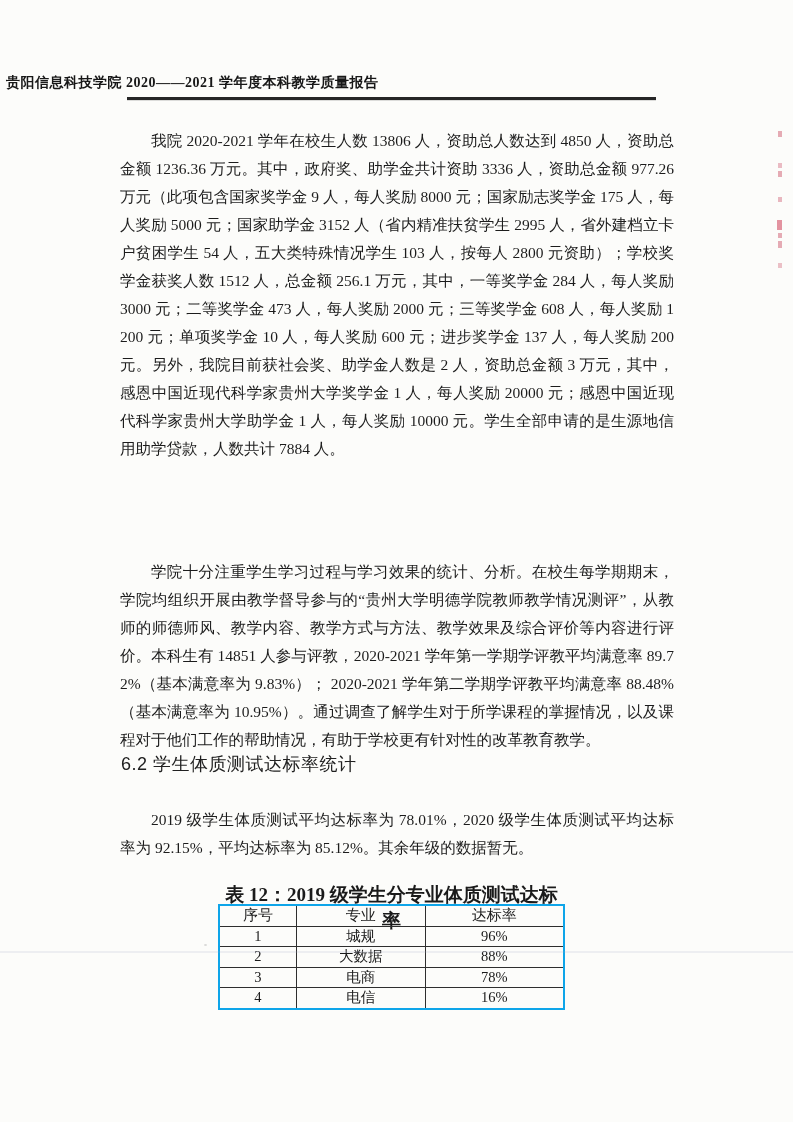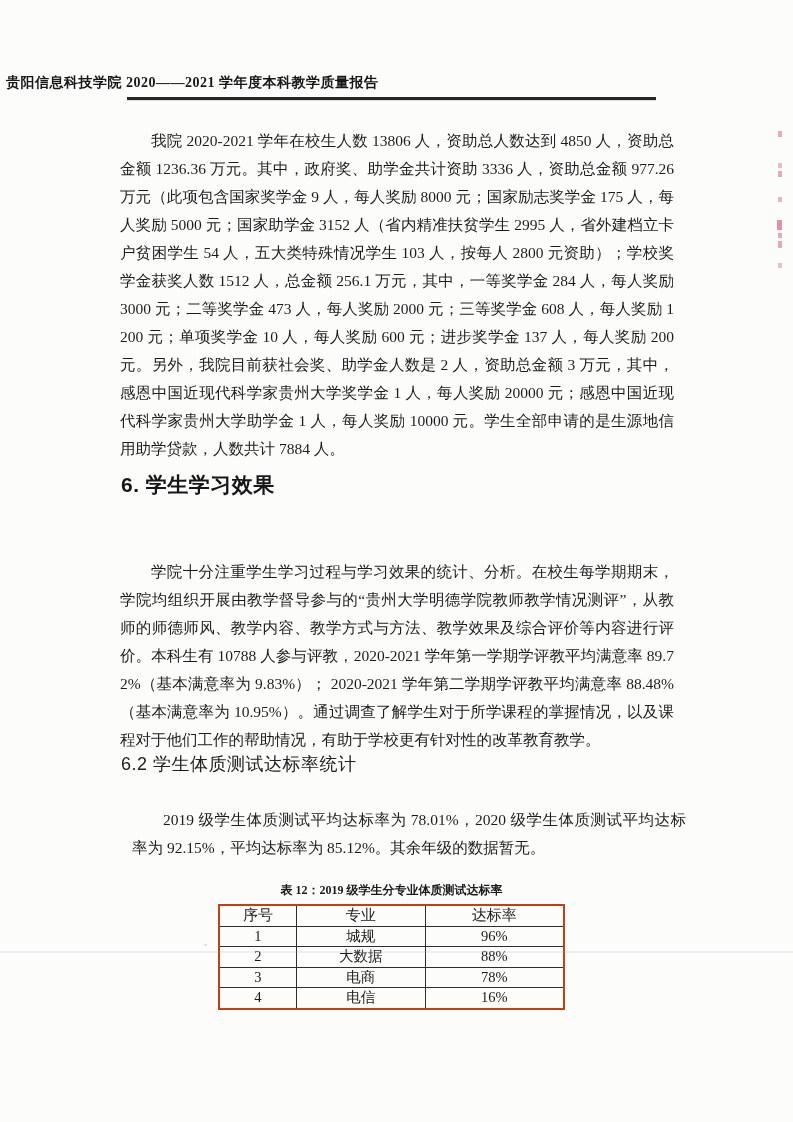--- a/index.html
+++ b/index.html
@@ -20,49 +20,49 @@
   }
   
   .par {
     position:absolute; left:120px; width:554px; margin:0;
     font-size:15.5px; line-height:28px; text-align:justify;
     text-justify:inter-character; word-break:break-all; text-indent:2em;
     color:#1c1c1c;
   }
   .p1 { top:127px; }
   .p2 { top:558px; }
-  .p3 { top:806px;margin-left:12px; }
+  .p3 { top:806px; }
   
   .h-section {
     position:absolute; left:121px; top:471px; margin:0;
     font-family:"Liberation Sans","DejaVu Sans",sans-serif;
     font-size:21px; font-weight:700; color:#161616; letter-spacing:0.5px;
   }
   .h-sub {
     position:absolute; left:121px; margin:0;
     font-family:"Liberation Sans","DejaVu Sans",sans-serif;
     font-size:18px; font-weight:400; color:#202020; letter-spacing:0.5px;
   }
   .h61 { top:523px; }
   .h62 { top:752px; }
   
   .tbl-caption {
     position:absolute; top:882px; left:218px; width:347px; text-align:center;
-    font-size:12px; font-weight:700; color:#1a1a1a;
+    font-size:19px; font-weight:700; color:#1a1a1a;
   }
   table.fit {
     position:absolute; top:904px; left:218px; width:347px;
     border-collapse:collapse; table-layout:fixed;
     font-size:14.5px; color:#1a1a1a; background:transparent;
   }
   table.fit th, table.fit td {
     border:1.5px solid #2e2e2e; text-align:center; padding:0;
     height:19.5px; line-height:19.5px; font-weight:400;
   }
-  table.fit { border:2px solid #c2410c; }
+  table.fit { border:2px solid #0ea5e9; }
   table.fit th { font-size:15px; }
   .colw0 { width:77px; } .colw1 { width:128px; } .colw2 { width:138px; }
   
   .footer {
     position:absolute; top:1033px; left:0; width:786px; text-align:center;
     font-size:13.5px; color:#222; letter-spacing:3px;
   }
   
   .scanline {
     position:absolute; top:951px; left:0; width:793px; height:2px;
@@ -84,22 +84,21 @@
 </head>
 <body>
 
 <div class="page">
 
   <div class="head-title">贵阳信息科技学院 2020——2021 学年度本科教学质量报告</div>
   <div class="head-rule"></div>
 
   <p class="par p1">我院 2020-2021 学年在校生人数 13806 人，资助总人数达到 4850 人，资助总金额 1236.36 万元。其中，政府奖、助学金共计资助 3336 人，资助总金额 977.26 万元（此项包含国家奖学金 9 人，每人奖励 8000 元；国家励志奖学金 175 人，每人奖励 5000 元；国家助学金 3152 人（省内精准扶贫学生 2995 人，省外建档立卡户贫困学生 54 人，五大类特殊情况学生 103 人，按每人 2800 元资助）；学校奖学金获奖人数 1512 人，总金额 256.1 万元，其中，一等奖学金 284 人，每人奖励 3000 元；二等奖学金 473 人，每人奖励 2000 元；三等奖学金 608 人，每人奖励 1200 元；单项奖学金 10 人，每人奖励 600 元；进步奖学金 137 人，每人奖励 200 元。另外，我院目前获社会奖、助学金人数是 2 人，资助总金额 3 万元，其中，感恩中国近现代科学家贵州大学奖学金 1 人，每人奖励 20000 元；感恩中国近现代科学家贵州大学助学金 1 人，每人奖励 10000 元。学生全部申请的是生源地信用助学贷款，人数共计 7884 人。</p>
 
-  <h1 class="h-section">6. 学生学习效果</h1>
-  <p class="par p2">学院十分注重学生学习过程与学习效果的统计、分析。在校生每学期期末，学院均组织开展由教学督导参与的“贵州大学明德学院教师教学情况测评”，从教师的师德师风、教学内容、教学方式与方法、教学效果及综合评价等内容进行评价。本科生有 10788 人参与评教，2020-2021 学年第一学期学评教平均满意率 89.72%（基本满意率为 9.83%）； 2020-2021 学年第二学期学评教平均满意率 88.48%（基本满意率为 10.95%）。通过调查了解学生对于所学课程的掌握情况，以及课程对于他们工作的帮助情况，有助于学校更有针对性的改革教育教学。</p>
+  <p class="par p2">学院十分注重学生学习过程与学习效果的统计、分析。在校生每学期期末，学院均组织开展由教学督导参与的“贵州大学明德学院教师教学情况测评”，从教师的师德师风、教学内容、教学方式与方法、教学效果及综合评价等内容进行评价。本科生有 14851 人参与评教，2020-2021 学年第一学期学评教平均满意率 89.72%（基本满意率为 9.83%）； 2020-2021 学年第二学期学评教平均满意率 88.48%（基本满意率为 10.95%）。通过调查了解学生对于所学课程的掌握情况，以及课程对于他们工作的帮助情况，有助于学校更有针对性的改革教育教学。</p>
 
   <h2 class="h-sub h62">6.2 学生体质测试达标率统计</h2>
   <p class="par p3">2019 级学生体质测试平均达标率为 78.01%，2020 级学生体质测试平均达标率为 92.15%，平均达标率为 85.12%。其余年级的数据暂无。</p>
 
   <div class="tbl-caption">表 12：2019 级学生分专业体质测试达标率</div>
   <table class="fit">
     <colgroup>
         <col class="colw0">
         <col class="colw1">
         <col class="colw2">

